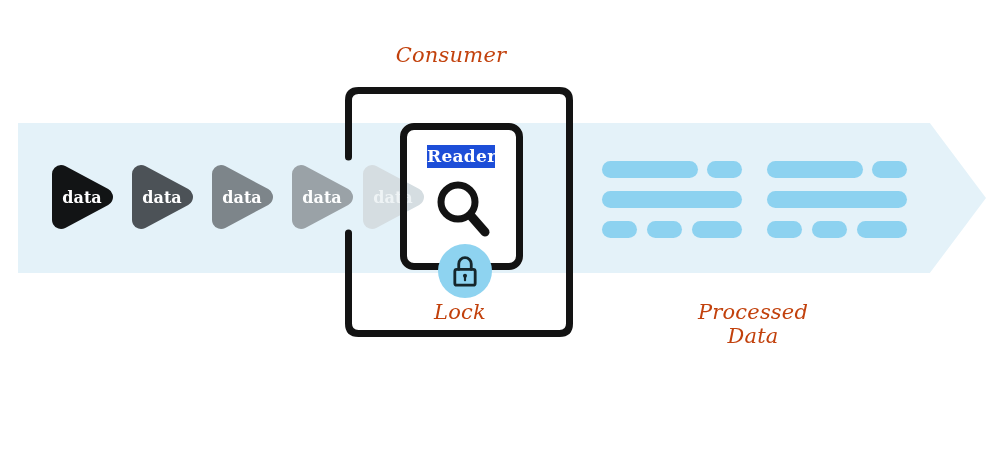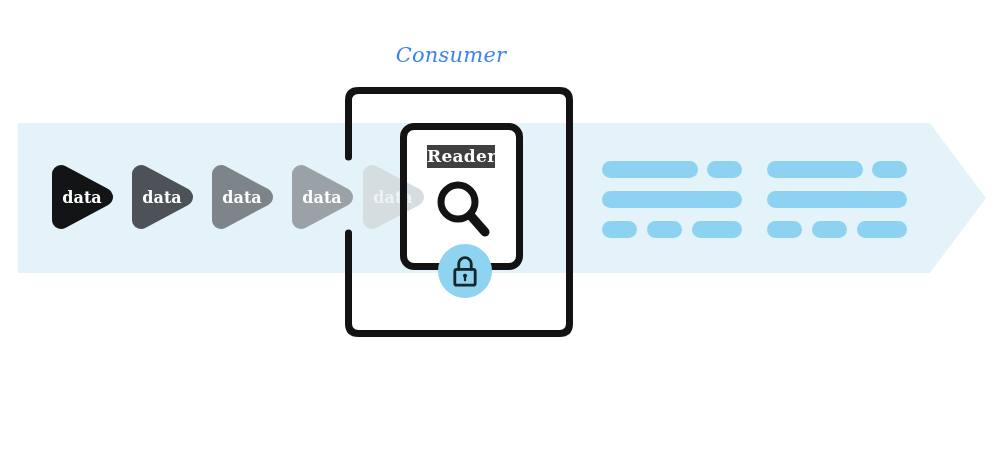--- a/index.html
+++ b/index.html
@@ -11,34 +11,34 @@
 
   
   .flow-band{
     left:18px;top:123px;width:968px;height:150px;background:#e4f2f9;
     clip-path:polygon(0 0,94.2% 0,100% 50%,94.2% 100%,0 100%);
   }
 
   
   .caption{
     font-style:italic;font-size:21px;line-height:24px;text-align:center;
-    color:#3b82f6;letter-spacing:0.2px;
+    color:#c2410c;letter-spacing:0.2px;
   }
 
   
   .chunk{width:66px;height:66px;}
 
   
   .reader-fill{left:400px;top:123px;width:123px;height:147px;background:#ffffff;border-radius:14px;}
   .reader-border{
     left:400px;top:123px;width:123px;height:147px;border:7px solid #131313;
     border-radius:14px;box-sizing:border-box;background:transparent;
   }
   .reader-tag{
-    left:427px;top:145px;width:68px;height:23px;background:#404040;color:#ffffff;
+    left:427px;top:145px;width:68px;height:23px;background:#1d4ed8;color:#ffffff;
     font-weight:bold;font-size:17px;line-height:23px;text-align:center;letter-spacing:0.3px;
   }
 
   .lock-badge{
     left:438px;top:244px;width:54px;height:54px;border-radius:50%;background:#8ed3f0;
     display:flex;align-items:center;justify-content:center;
   }
 
   
   .pill{position:absolute;height:17px;border-radius:9px;background:#8dd2f0;}
@@ -107,15 +107,20 @@
   <div class="pill" style="left:767px;top:161px;width:96px;"></div>
   <div class="pill" style="left:872px;top:161px;width:35px;"></div>
   <div class="pill" style="left:767px;top:191px;width:140px;"></div>
   <div class="pill" style="left:767px;top:221px;width:35px;"></div>
   <div class="pill" style="left:812px;top:221px;width:35px;"></div>
   <div class="pill" style="left:857px;top:221px;width:50px;"></div>
 
   <div class="abs caption" style="left:351px;top:43px;width:200px;">Consumer</div>
 
 
+  <div class="abs caption" style="left:380px;top:300px;width:160px;">Lock</div>
 
+  <div class="abs caption" style="left:673px;top:300px;width:160px;">
+    <div>Processed</div>
+    <div>Data</div>
+  </div>
 
 </div>
 
 </body></html>

